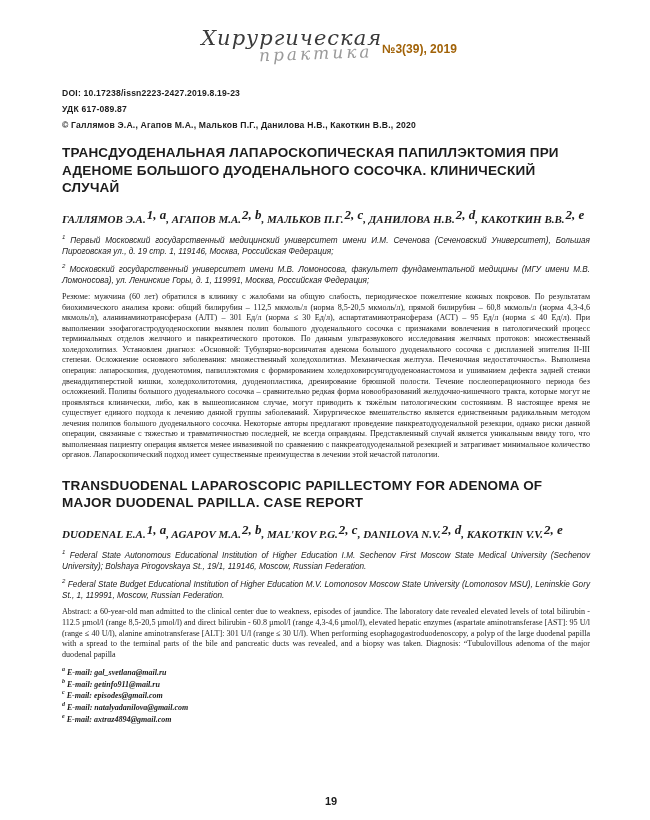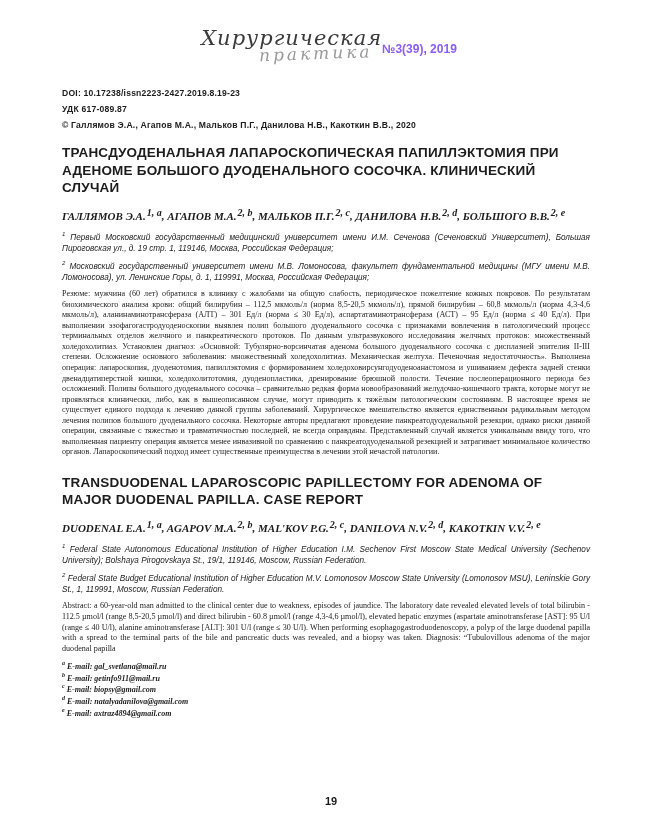--- a/index.html
+++ b/index.html
@@ -11,30 +11,30 @@
     background:#ffffff;
     overflow:hidden;
     color:#1c1c1c;
     font-family:"Liberation Serif", serif;
   }
   .content{padding:0 60px 0 62px;}
   
   .header{display:flex;justify-content:center;align-items:flex-start;padding:26px 60px 0 68px;height:62px;box-sizing:border-box;}
   .logo-line1{font-family:"DejaVu Serif", serif;font-style:italic;font-size:21px;color:#3a3a3a;letter-spacing:1px;}
   .logo-line2{font-family:"DejaVu Serif", serif;font-style:italic;font-size:17px;color:#9a9a9a;letter-spacing:3px;margin:-7px 0 0 58px;transform:rotate(-2deg);}
-  .issue{font-family:"Liberation Sans", sans-serif;font-weight:bold;font-size:12px;color:#8b5cf6;margin-top:16px;}
+  .issue{font-family:"Liberation Sans", sans-serif;font-weight:bold;font-size:12px;color:#a16207;margin-top:16px;}
   
   .meta{font-family:"Liberation Sans", sans-serif;font-weight:bold;font-size:8.6px;margin:0 0 6px 0;letter-spacing:.2px;}
   .meta-block{margin-top:26px;}
   
   .title{font-family:"Liberation Sans", sans-serif;font-weight:bold;font-size:13.5px;line-height:1.3;margin:14px 0 10px 0;letter-spacing:.2px;}
   .title-en{margin-top:16px;}
   
   .authors{font-family:"Liberation Serif", serif;font-weight:bold;font-style:italic;font-size:11px;margin:0 0 9px 0;}
-  .authors sup{font-size:10px;font-weight:bold;margin-left:1px;}
+  .authors sup{font-size:13px;font-weight:bold;margin-left:1px;}
   
   .affil{font-family:"Liberation Sans", sans-serif;font-style:italic;font-size:8.2px;line-height:1.3;margin:0 0 6px 0;text-align:justify;}
   .affil sup{font-size:6px;}
   
   .abstract{font-size:8.1px;line-height:1.3;text-align:justify;margin:4px 0 4px 0;}
   .abstract b{font-weight:normal;}
   .keywords{font-size:8.1px;font-style:italic;line-height:1.3;text-align:justify;margin:2px 0 0 0;}
   .keywords b{font-weight:bold;}
   
   .footnotes{margin-top:6px;}
@@ -59,41 +59,41 @@
   <div class="content">
 
     <div class="meta-block">
       <p class="meta">DOI: 10.17238/issn2223-2427.2019.8.19-23</p>
       <p class="meta">УДК 617-089.87</p>
       <p class="meta">© Галлямов Э.А., Агапов М.А., Мальков П.Г., Данилова Н.В., Какоткин В.В., 2020</p>
     </div>
 
     <h1 class="title">ТРАНСДУОДЕНАЛЬНАЯ ЛАПАРОСКОПИЧЕСКАЯ ПАПИЛЛЭКТОМИЯ ПРИ АДЕНОМЕ БОЛЬШОГО ДУОДЕНАЛЬНОГО СОСОЧКА. КЛИНИЧЕСКИЙ СЛУЧАЙ</h1>
 
-    <p class="authors"><span><span>ГАЛЛЯМОВ Э.А.</span><sup>1, a</sup></span><span><span>, АГАПОВ М.А.</span><sup>2, b</sup></span><span><span>, МАЛЬКОВ П.Г.</span><sup>2, c</sup></span><span><span>, ДАНИЛОВА Н.В.</span><sup>2, d</sup></span><span><span>, БОЛЬШОГО В.В.</span><sup>2, e</sup></span></p>
+    <p class="authors"><span><span>ГАЛЛЯМОВ Э.А.</span><sup>1, a</sup></span><span><span>, АГАПОВ М.А.</span><sup>2, b</sup></span><span><span>, МАЛЬКОВ П.Г.</span><sup>2, c</sup></span><span><span>, ДАНИЛОВА Н.В.</span><sup>2, d</sup></span><span><span>, КАКОТКИН В.В.</span><sup>2, e</sup></span></p>
 
     <p class="affil"><sup>1</sup> <span>Первый Московский государственный медицинский университет имени И.М. Сеченова (Сеченовский Университет), Большая Пироговская ул., д. 19 стр. 1, 119146, Москва, Российская Федерация;</span></p>
     <p class="affil"><sup>2</sup> <span>Московский государственный университет имени М.В. Ломоносова, факультет фундаментальной медицины (МГУ имени М.В. Ломоносова), ул. Ленинские Горы, д. 1, 119991, Москва, Российская Федерация;</span></p>
 
     <p class="abstract"><b>Резюме:</b> <span>мужчина (60 лет) обратился в клинику с жалобами на общую слабость, периодическое пожелтение кожных покровов. По результатам биохимического анализа крови: общий билирубин – 112,5 мкмоль/л (норма 8,5-20,5 мкмоль/л), прямой билирубин – 60,8 мкмоль/л (норма 4,3-4,6 мкмоль/л), аланинаминотрансфераза (АЛТ) – 301 Ед/л (норма ≤ 30 Ед/л), аспартатаминотрансфераза (АСТ) – 95 Ед/л (норма ≤ 40 Ед/л). При выполнении эзофагогастродуоденоскопии выявлен полип большого дуоденального сосочка с признаками вовлечения в патологический процесс терминальных отделов желчного и панкреатического протоков. По данным ультразвукового исследования желчных протоков: множественный холедохолитиаз. Установлен диагноз: «Основной: Тубулярно-ворсинчатая аденома большого дуоденального сосочка с дисплазией эпителия II-III степени. Осложнение основного заболевания: множественный холедохолитиаз. Механическая желтуха. Печеночная недостаточность». Выполнена операция: лапароскопия, дуоденотомия, папиллэктомия с формированием холедоховирсунгодуоденоанастомоза и ушиванием дефекта задней стенки двенадцатиперстной кишки, холедохолитотомия, дуоденопластика, дренирование брюшной полости. Течение послеоперационного периода без осложнений. Полипы большого дуоденального сосочка – сравнительно редкая форма новообразований желудочно-кишечного тракта, которые могут не проявляться клинически, либо, как в вышеописанном случае, могут приводить к тяжёлым патологическим состояниям. В настоящее время не существует единого подхода к лечению данной группы заболеваний. Хирургическое вмешательство является единственным радикальным методом лечения полипов большого дуоденального сосочка. Некоторые авторы предлагают проведение панкреатодуоденальной резекции, однако риски данной операции, связанные с тяжестью и травматичностью последней, не всегда оправданы. Представленный случай является уникальным ввиду того, что выполненная пациенту операция является менее инвазивной по сравнению с панкреатодуоденальной резекцией и затрагивает минимальное количество органов. Лапароскопический подход имеет существенные преимущества в лечении этой нечастой патологии.</span></p>
 
 
     <h2 class="title title-en">TRANSDUODENAL LAPAROSCOPIC PAPILLECTOMY FOR ADENOMA OF MAJOR DUODENAL PAPILLA. CASE REPORT</h2>
 
     <p class="authors"><span><span>DUODENAL E.A.</span><sup>1, a</sup></span><span><span>, AGAPOV M.A.</span><sup>2, b</sup></span><span><span>, MAL'KOV P.G.</span><sup>2, c</sup></span><span><span>, DANILOVA N.V.</span><sup>2, d</sup></span><span><span>, KAKOTKIN V.V.</span><sup>2, e</sup></span></p>
 
     <p class="affil"><sup>1</sup> <span>Federal State Autonomous Educational Institution of Higher Education I.M. Sechenov First Moscow State Medical University (Sechenov University); Bolshaya Pirogovskaya St., 19/1, 119146, Moscow, Russian Federation.</span></p>
     <p class="affil"><sup>2</sup> <span>Federal State Budget Educational Institution of Higher Education M.V. Lomonosov Moscow State University (Lomonosov MSU), Leninskie Gory St., 1, 119991, Moscow, Russian Federation.</span></p>
 
     <p class="abstract"><b>Abstract:</b> <span>a 60-year-old man admitted to the clinical center due to weakness, episodes of jaundice. The laboratory date revealed elevated levels of total bilirubin - 112.5 µmol/l (range 8,5-20,5 µmol/l) and direct bilirubin - 60.8 µmol/l (range 4,3-4,6 µmol/l), elevated hepatic enzymes (aspartate aminotransferase [AST]: 95 U/l (range ≤ 40 U/l), alanine aminotransferase [ALT]: 301 U/l (range ≤ 30 U/l). When performing esophagogastroduodenoscopy, a polyp of the large duodenal papilla with a spread to the terminal parts of the bile and pancreatic ducts was revealed, and a biopsy was taken. Diagnosis: “Tubulovillous adenoma of the major duodenal papilla</span></p>
 
     <div class="footnotes">
       <p class="footnote"><sup>a</sup><span>E-mail: gal_svetlana@mail.ru</span></p>
       <p class="footnote"><sup>b</sup><span>E-mail: getinfo911@mail.ru</span></p>
-      <p class="footnote"><sup>c</sup><span>E-mail: biopsy@gmail.com</span></p>
+      <p class="footnote"><sup>c</sup><span>E-mail: episodes@gmail.com</span></p>
       <p class="footnote"><sup>d</sup><span>E-mail: natalyadanilova@gmail.com</span></p>
       <p class="footnote"><sup>e</sup><span>E-mail: axtraz4894@gmail.com</span></p>
     </div>
 
   </div>
 
   <div class="page-number">19</div>
 
 </div>
 

